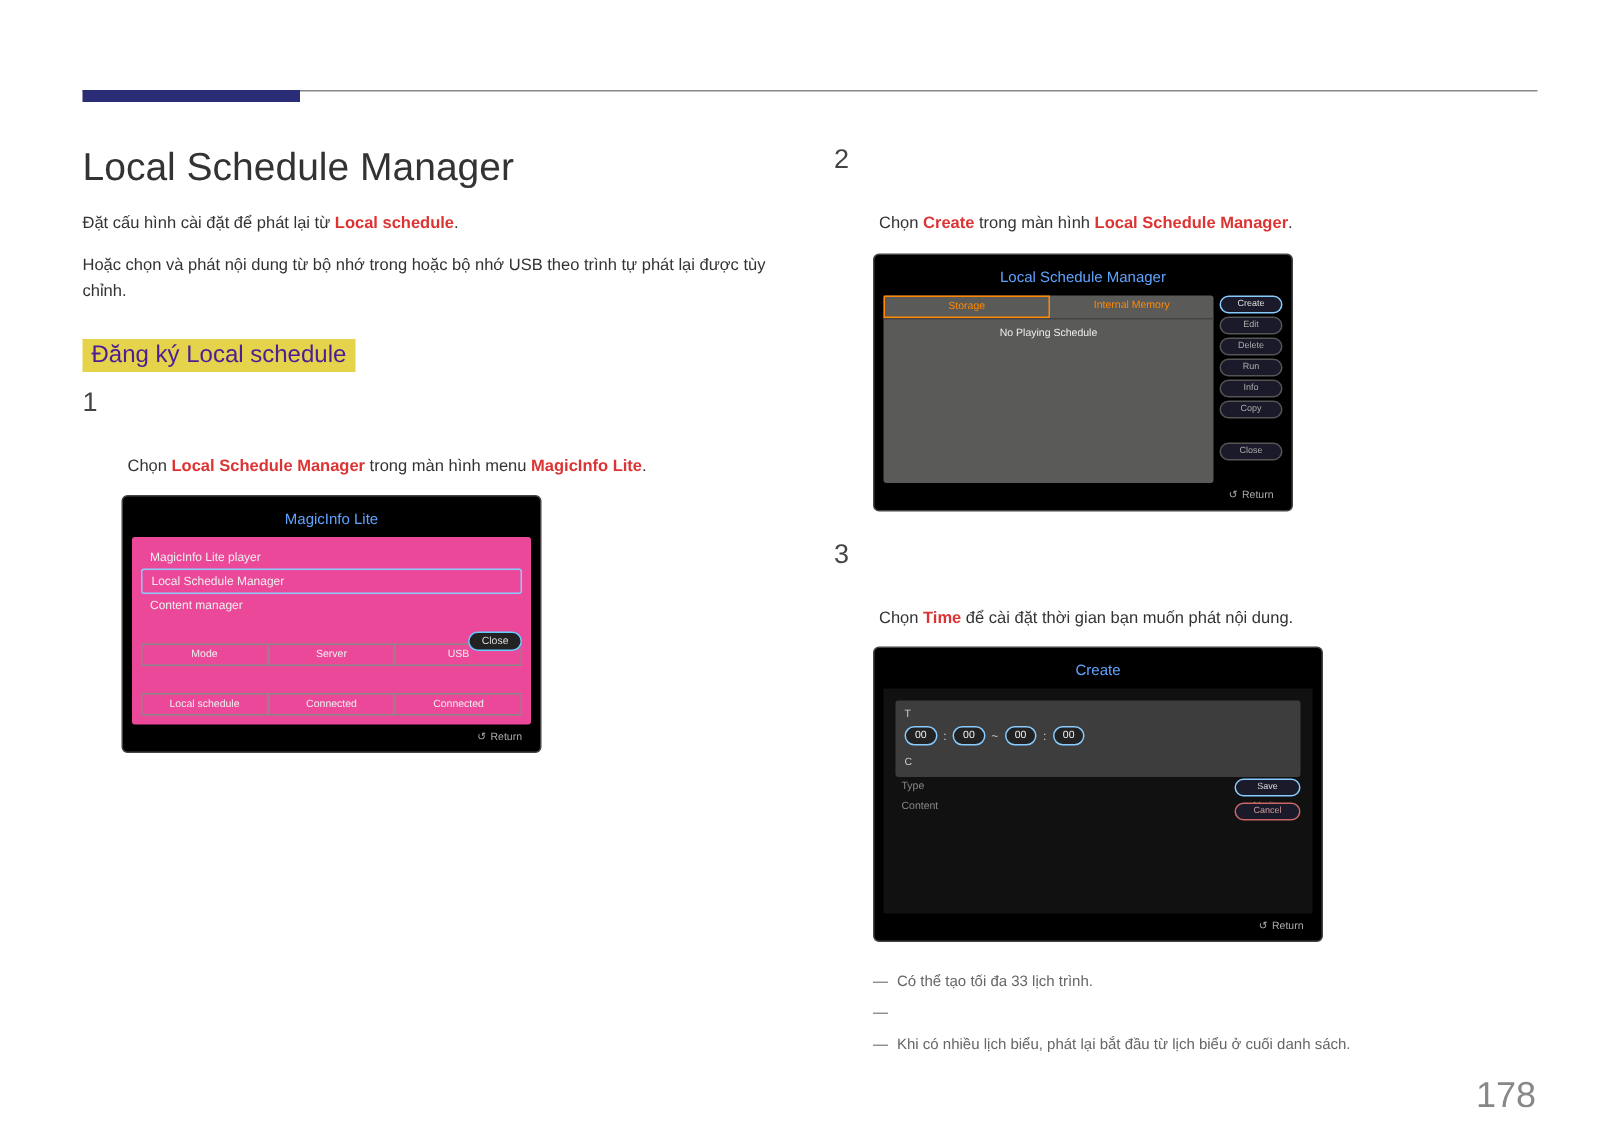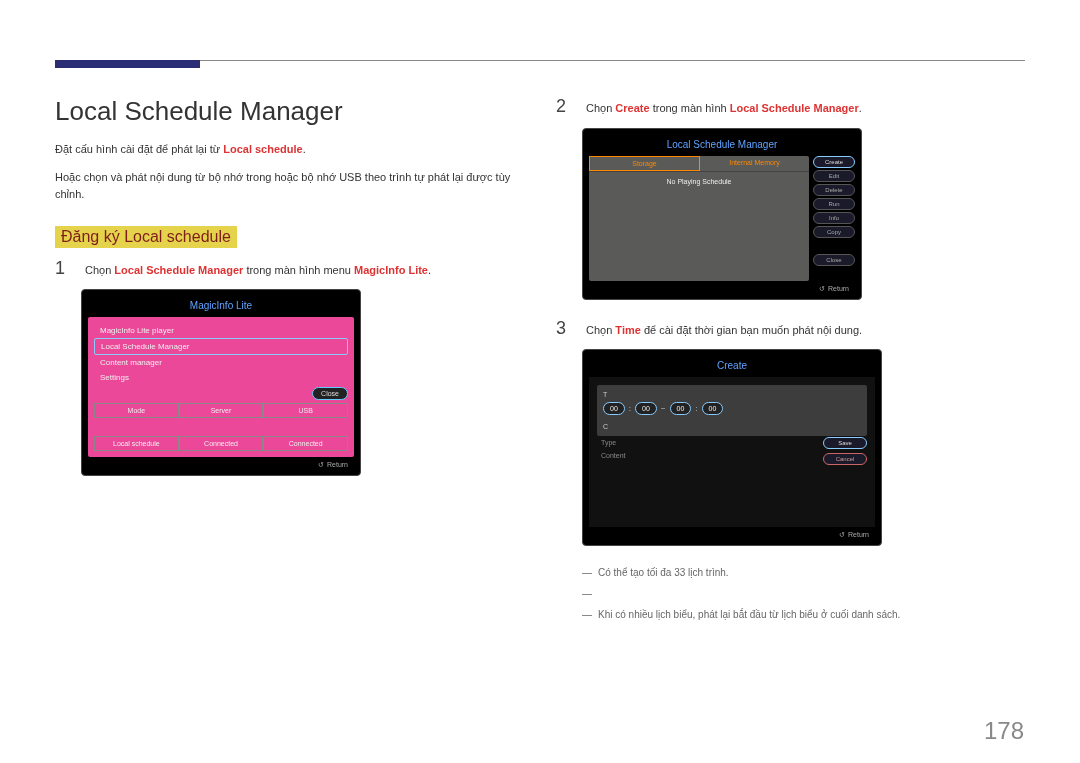--- a/index.html
+++ b/index.html
@@ -40,21 +40,21 @@
   .sub {
     font-size: 11px;
     line-height: 1.6;
     color: #333;
     margin-bottom: 10px;
   }
   .hl-red { color: #d33; font-weight: 600; }
   .section-title {
     display: inline-block;
     background: #e4d34b;
-    color: #7f1d1d;
+    color: #4c1d95;
     font-size: 16px;
     padding: 2px 6px;
     margin-top: 12px;
     margin-bottom: 10px;
   }
   .step {
     display: flex;
     gap: 12px;
     margin-bottom: 10px;
   }
@@ -62,20 +62,21 @@
     font-size: 18px;
     font-weight: 400;
     color: #444;
     width: 18px;
     flex-shrink: 0;
   }
   .step-text {
     font-size: 11px;
     line-height: 1.6;
     padding-top: 4px;
+    margin-top: 41px;
   }
   
   .device {
     background: #000;
     border-radius: 4px;
     border: 1px solid #444;
     width: 280px;
     padding: 6px;
     margin: 8px 0 18px 26px;
     font-size: 8px;
@@ -254,21 +255,20 @@
       </div>
     </div>
 
     
     <div class="device">
       <div class="device-title">MagicInfo Lite</div>
       <div class="device-body">
         <div class="dev-item">MagicInfo Lite player</div>
         <div class="dev-item selected">Local Schedule Manager</div>
         <div class="dev-item">Content manager</div>
-        <div class="dev-item">Settings</div>
         <div class="dev-btn-close">Close</div>
         <div class="dev-bottom-row">
           <div class="dev-cell">Mode</div>
           <div class="dev-cell">Server</div>
           <div class="dev-cell">USB</div>
         </div>
         <div class="dev-bottom-row">
           <div class="dev-cell">Local schedule</div>
           <div class="dev-cell">Connected</div>
           <div class="dev-cell">Connected</div>

